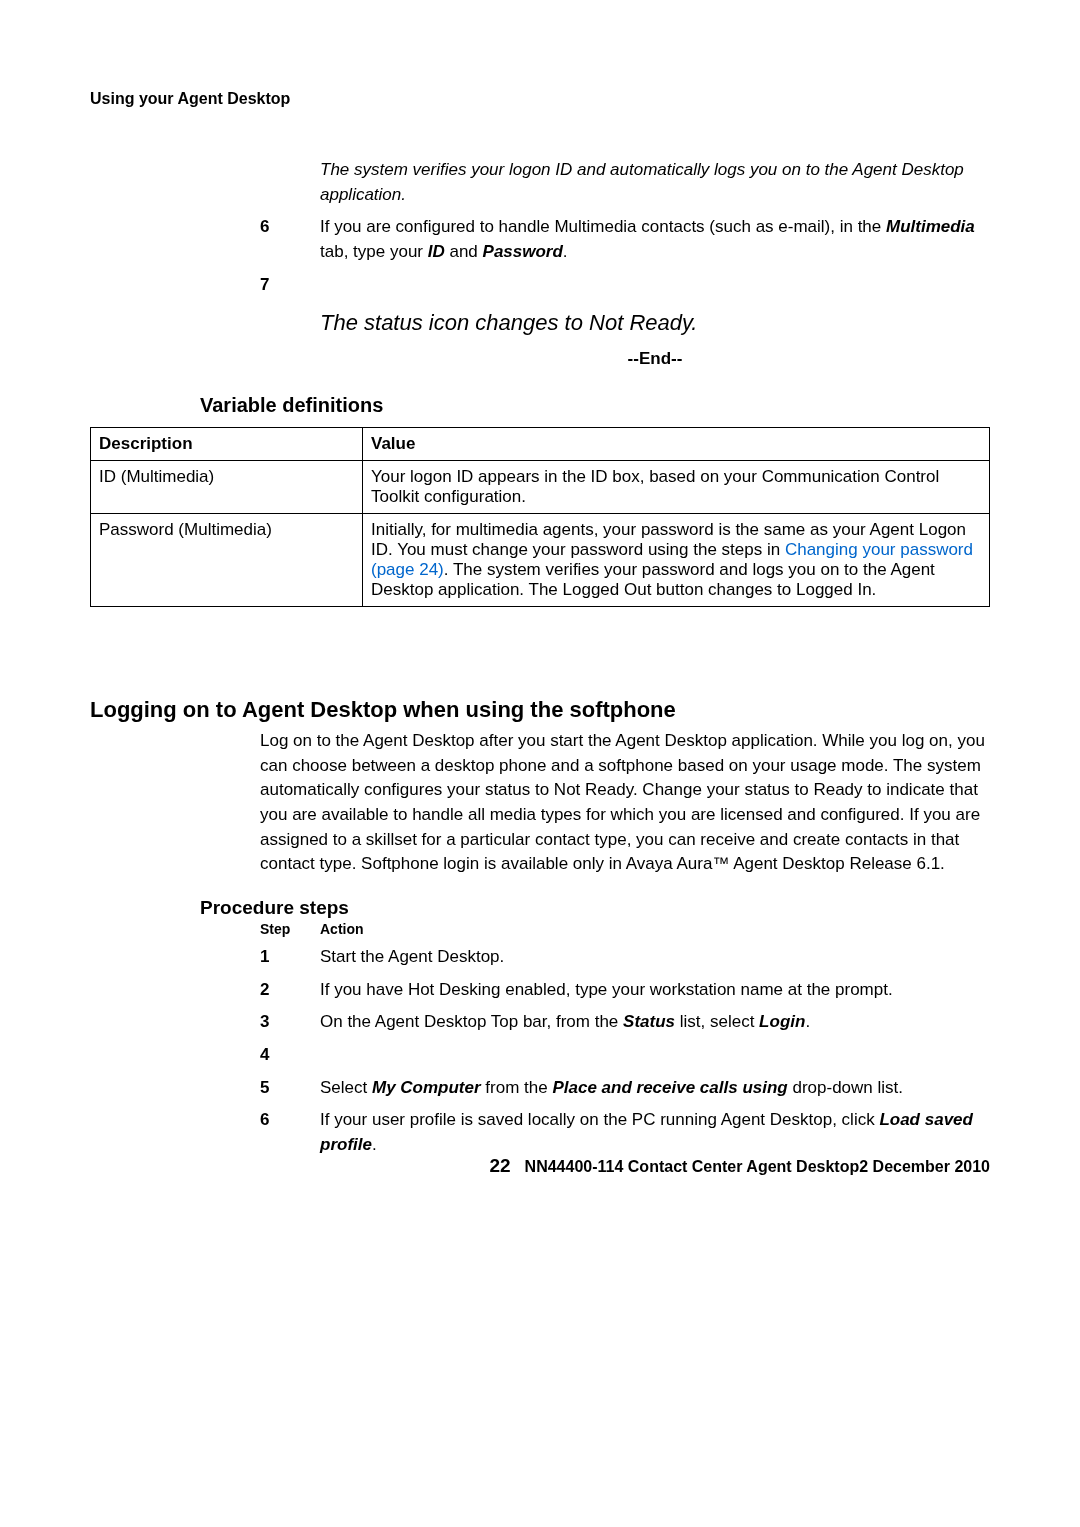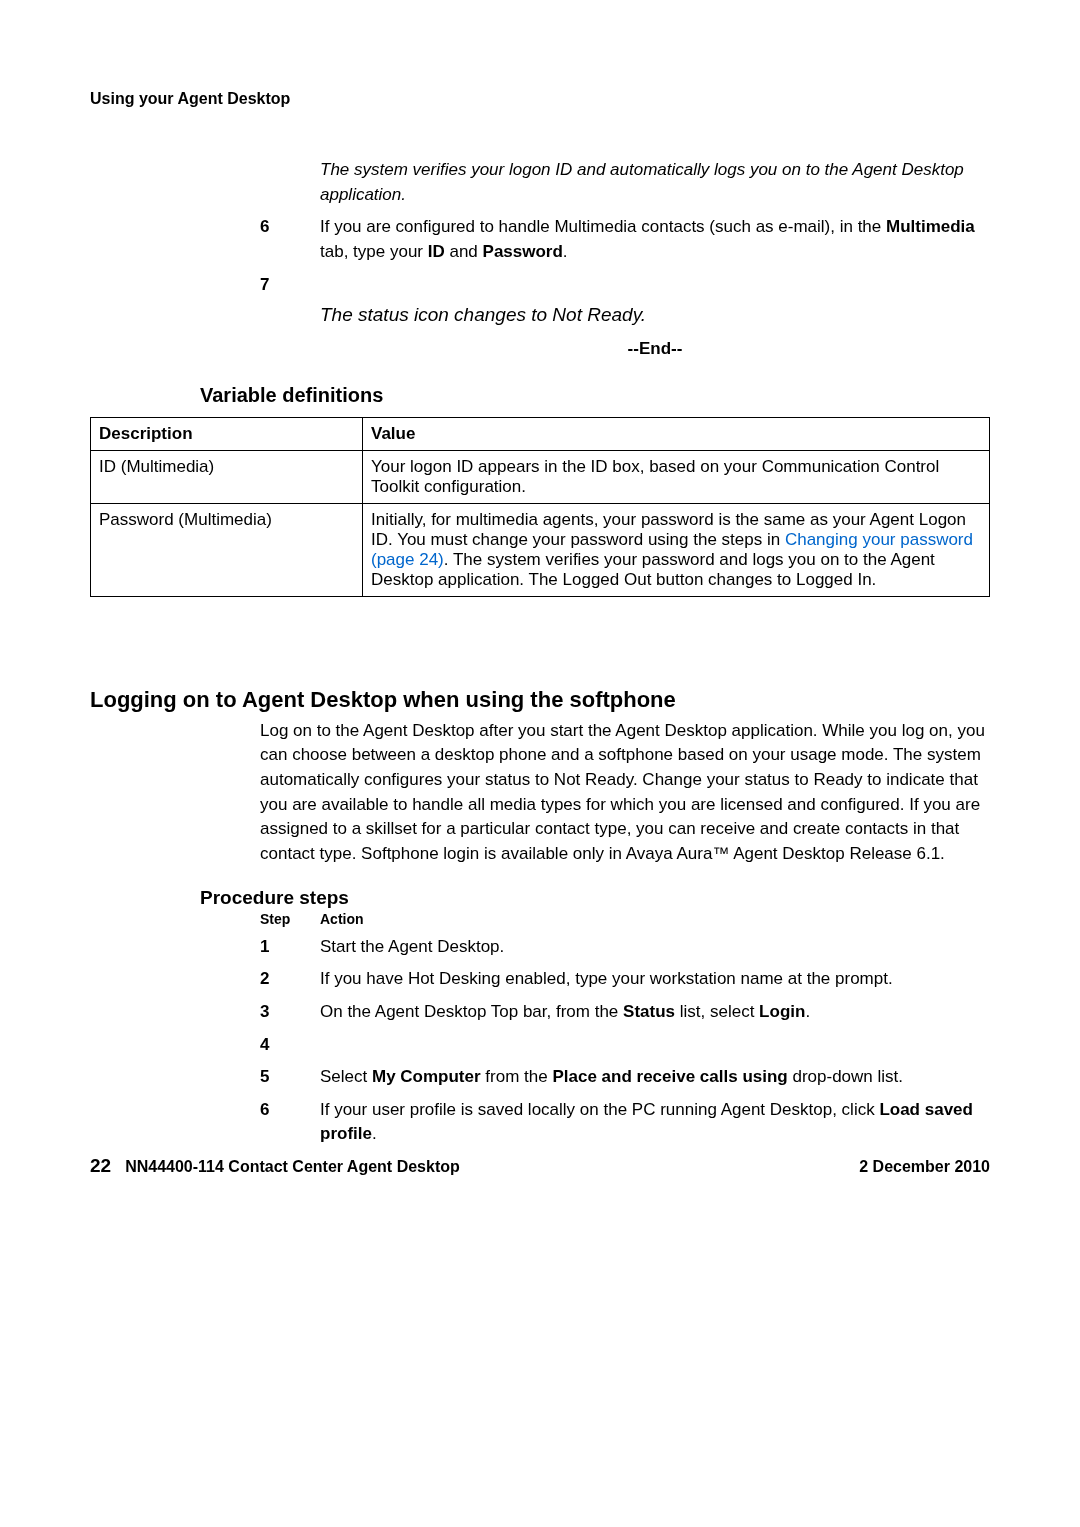--- a/index.html
+++ b/index.html
@@ -100,48 +100,48 @@
     font-size: 14px;
     font-weight: bold;
   }
   .col-head .c1 { width: 60px; }
   .footer {
     position: absolute;
     bottom: 70px;
     left: 90px;
     right: 90px;
     display: flex;
-    justify-content: space-between;
+    justify-content: flex-end;
     font-size: 16px;
     align-items: baseline;
   }
   .footer .pn { font-weight: bold; font-size: 19px; margin-right: 14px;}
   .footer .left { display:flex; align-items: baseline;}
   .footer .doc { font-weight: bold; }
   .footer .date { font-weight: bold; }
-  .b { font-weight: bold; }
+  .b { font-weight: bold; font-style: italic; }
 </style>
 </head>
 <body>
 
 <div class="page">
 
   <div class="running-head">Using your Agent Desktop</div>
 
   <div class="indent-block italic" style="font-size:17px; line-height:1.45;">The system verifies your logon ID and automatically logs you on to the Agent Desktop application.</div>
 
   <div id="steps-top">
       <div class="step-row">
         <div class="step-num">6</div>
         <div class="step-body"><span>If you are configured to handle Multimedia contacts (such as e-mail), in the </span><span class="b">Multimedia</span><span> tab, type your </span><span class="b">ID</span><span> and </span><span class="b">Password</span><span>.</span></div>
       </div>
       <div class="step-row">
         <div class="step-num">7</div>
       </div>
-      <div class="indent-block italic" style="font-size: 19px; line-height: 1.45; margin-top: 4px;">The status icon changes to Not Ready.</div>
+      <div class="indent-block italic" style="font-size: 22px; line-height: 1.45; margin-top: 10px;">The status icon changes to Not Ready.</div>
     </div>
 
   <div class="end-marker">--End--</div>
 
   <div class="subhead">Variable definitions</div>
 
   <table class="var-def">
     <thead>
       <tr>
         <th>Description</th>

